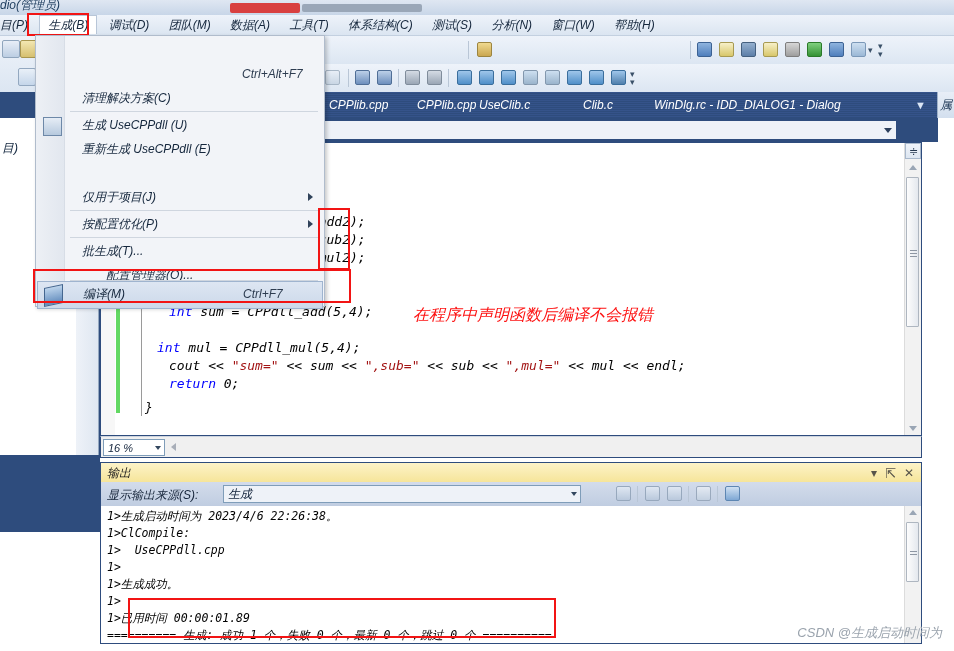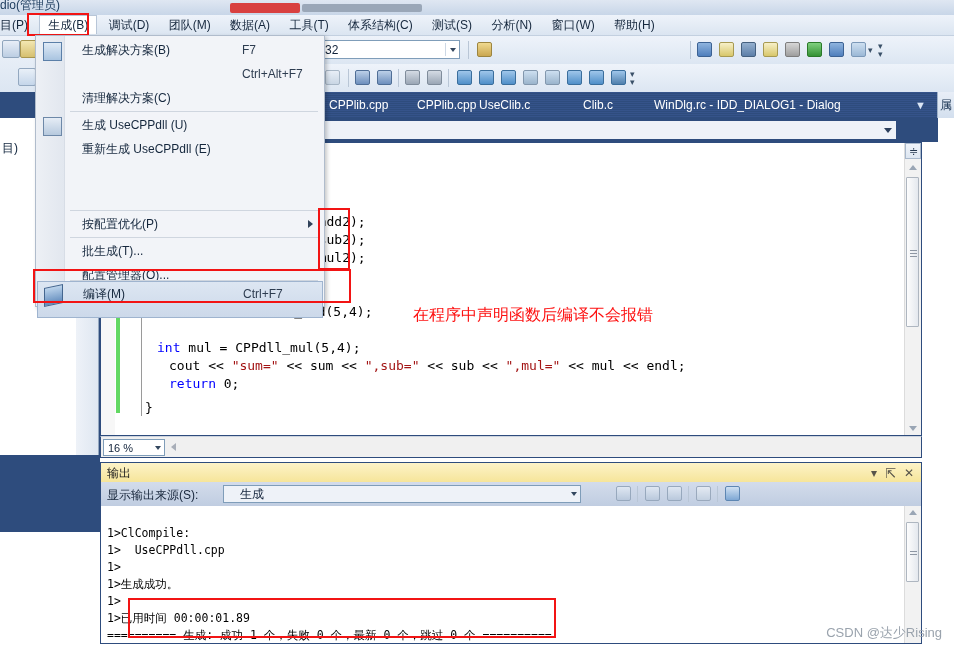--- a/index.html
+++ b/index.html
@@ -5,21 +5,21 @@
 <style>
   html,body{margin:0;padding:0;}
   body{
     width:954px;height:651px;overflow:hidden;
     font-family:"Liberation Sans","DejaVu Sans",sans-serif;
     font-size:12px;
     background:#ffffff;
     position:relative;
     -webkit-font-smoothing:none;
   }
-  .app{position:absolute;inset:0;}
+  .app{position:absolute;inset:0;font-style:italic;}
 
   
   .titlebar{
     position:absolute;left:0;top:0;width:954px;height:15px;
     background:linear-gradient(#dfe7f2,#c8d6e8);
     border-bottom:1px solid #b3c2d6;
     overflow:hidden;
   }
   .titlebar .ttl{
     position:absolute;left:0;top:-3px;font-size:12px;color:#1b3a5c;white-space:nowrap;
@@ -202,21 +202,21 @@
   .out-title .tb{position:absolute;top:3px;font-size:12px;color:#57544a;cursor:default;}
   .out-toolbar{
     position:absolute;left:0;top:19px;right:0;height:24px;
     background:linear-gradient(#d3dceb,#c0cde1);
     border-bottom:1px solid #9aa9bd;
   }
   .out-toolbar .lbl{position:absolute;left:6px;top:5px;font-size:12px;color:#17263b;}
   .srccombo{
     position:absolute;left:122px;top:3px;width:358px;height:18px;
     background:#eef2f8;border:1px solid #7f9db9;box-sizing:border-box;
-    font-size:12px;color:#11223a;line-height:17px;padding-left:16px;
+    font-size:12px;color:#11223a;line-height:17px;padding-left:4px;
   }
   .srccombo .arw{position:absolute;right:3px;top:6px;width:0;height:0;border-left:3px solid transparent;border-right:3px solid transparent;border-top:4px solid #33475f;}
   .outbody{
     position:absolute;left:0;top:43px;right:0;bottom:0;background:#ffffff;overflow:hidden;
     font-family:"DejaVu Sans Mono","Liberation Mono",monospace;font-size:11.5px;color:#000;
   }
   .oline{position:absolute;left:6px;white-space:pre;line-height:17px;height:17px;}
   .out-vscroll{
     position:absolute;right:0;top:43px;bottom:0;width:16px;background:#f2f2f2;border-left:1px solid #dcdcdc;
   }
@@ -234,21 +234,21 @@
   .dd-item{
     position:absolute;left:1px;right:1px;height:24px;line-height:24px;
     font-size:12px;color:#15273d;white-space:nowrap;
   }
   .dd-item .txt{position:absolute;left:45px;top:0;}
   .dd-item .key{position:absolute;left:205px;top:0;color:#2d3c50;}
   .dd-item .sub{
     position:absolute;right:10px;top:8px;width:0;height:0;
     border-top:4px solid transparent;border-bottom:4px solid transparent;border-left:5px solid #30425a;
   }
-  .dd-item.sel{background:linear-gradient(#dde6f2,#ccd9ea);border:1px solid #9fb4cf;box-sizing:border-box;height:37px;text-align:right;}
+  .dd-item.sel{background:linear-gradient(#dde6f2,#ccd9ea);border:1px solid #9fb4cf;box-sizing:border-box;height:28px;text-align:right;}
   .dd-sep{position:absolute;left:34px;right:6px;height:1px;background:#cfd6df;}
   .dd-icon{position:absolute;left:6px;width:17px;height:17px;}
   .hl-compile{
     position:absolute;left:33px;top:269px;width:318px;height:34px;
     border:2px solid #f21414;box-sizing:border-box;z-index:61;pointer-events:none;
   }
 
   
   .wm{
     position:absolute;right:12px;bottom:9px;color:#9aa3ad;font-size:13px;
@@ -278,25 +278,20 @@
     <span class="menu-item">工具(T)</span>
     <span class="menu-item">体系结构(C)</span>
     <span class="menu-item">测试(S)</span>
     <span class="menu-item">分析(N)</span>
     <span class="menu-item">窗口(W)</span>
     <span class="menu-item">帮助(H)</span>
   </div>
   <div class="hl-menu"></div>
 
   <div class="toolrow1">
-    <div class="combo" style="left:320px;top:4px;width:140px;">
-      <span>32</span>
-      <span class="sep"></span>
-      <span class="arw"></span>
-    </div>
     <div class="vsep" style="left:468px;top:5px;height:18px;"></div>
     <div class="tbtn" style="left:474px;top:3px;">
       <span class="g" style="background:linear-gradient(#f0d98f,#caa750);border:1px solid #9c8540;"></span>
     </div>
     <div class="vsep" style="left:690px;top:5px;height:18px;"></div>
     <div class="tbtn" style="left:694px;top:3px;">
         <span class="g" style="background:linear-gradient(#8fb4de,#4f7fbd);border:1px solid #3c6293;"></span>
       </div>
     <div class="tbtn" style="left:716px;top:3px;">
         <span class="g" style="background:linear-gradient(#f7f0c8,#d8c76a);border:1px solid #a79a52;"></span>
@@ -491,20 +486,21 @@
       <span class="tbtn" style="left:592px;top:1px;">
           <span class="g" style="background:linear-gradient(#e4eaf3,#c3d0e0);border:1px solid #9aa9bd;"></span>
         </span>
       <span class="vsep" style="left:616px;top:4px;height:16px;"></span>
       <span class="tbtn" style="left:621px;top:1px;">
           <span class="g" style="background:linear-gradient(#cfe0f2,#7ea7d4);border:1px solid #5d86b3;"></span>
         </span>
     </div>
 
     <div class="outbody">
+      <div class="oline" style="top:2px;">1&gt;生成启动时间为 2023/4/6 22:26:38。</div>
       <div class="oline" style="top:19px;">1&gt;ClCompile:</div>
       <div class="oline" style="top:36px;">1&gt;  UseCPPdll.cpp</div>
       <div class="oline" style="top:53px;">1&gt;</div>
       <div class="oline" style="top:70px;">1&gt;生成成功。</div>
       <div class="oline" style="top:87px;">1&gt;</div>
       <div class="oline" style="top:104px;">1&gt;已用时间 00:00:01.89</div>
       <div class="oline" style="top:121px;">========== 生成: 成功 1 个，失败 0 个，最新 0 个，跳过 0 个 ==========</div>
     </div>
 
     <div class="out-vscroll">
@@ -516,59 +512,58 @@
     </div>
   </div>
 
   <div class="hl" style="left:128px;top:598px;width:428px;height:40px;"></div>
 
   <div class="hl" style="left:318px;top:208px;width:32px;height:62px;"></div>
 
   <div class="dropdown">
     <div class="dd-gutter"></div>
 
-    <div class="dd-item" style="top:2px;">
-      <span class="dd-icon" style="top:4px;background:linear-gradient(#dfeaf6,#a9c4e0);border:1px solid #5b7fa8;"></span>
-      <span class="txt">生成解决方案(B)</span>
-      <span class="key">F7</span>
-    </div>
     <div class="dd-item" style="top:26px;">
       <span class="key">Ctrl+Alt+F7</span>
     </div>
     <div class="dd-item" style="top:50px;">
       <span class="txt">清理解决方案(C)</span>
     </div>
     <div class="dd-sep" style="top:75px;"></div>
 
     <div class="dd-item" style="top:77px;">
       <span class="dd-icon" style="top:4px;background:linear-gradient(#e6edf6,#b6c9de);border:1px solid #6d88a8;"></span>
       <span class="txt">生成 UseCPPdll (U)</span>
     </div>
     <div class="dd-item" style="top:101px;">
       <span class="txt">重新生成 UseCPPdll (E)</span>
     </div>
+    <div class="dd-item" style="top:149px;">
+      <span class="txt">仅用于项目(J)</span>
+      <span class="sub"></span>
+    </div>
     <div class="dd-sep" style="top:174px;"></div>
 
     <div class="dd-item" style="top:176px;">
       <span class="txt">按配置优化(P)</span>
       <span class="sub"></span>
     </div>
     <div class="dd-sep" style="top:201px;"></div>
 
     <div class="dd-item" style="top:203px;">
       <span class="txt">批生成(T)...</span>
     </div>
-    <div class="dd-item" style="top:227px;">
+    <div class="dd-item" style="top:227px;margin-left:24px;">
       <span class="txt">配置管理器(O)...</span>
     </div>
     <div class="dd-sep" style="top:244px;"></div>
 
     <div class="dd-item sel" style="top:245px;">
       <span class="dd-icon" style="top:4px;left:6px;background:linear-gradient(#bcd4ec,#5f89bb);border:1px solid #44668f;transform:skewY(-12deg);"></span>
       <span class="txt">编译(M)</span>
       <span class="key">Ctrl+F7</span>
     </div>
   </div>
   <div class="hl-compile"></div>
 
-  <div class="wm">CSDN @达少Rising</div>
+  <div class="wm">CSDN @生成启动时间为</div>
 
 </div>
 
 </body></html>

